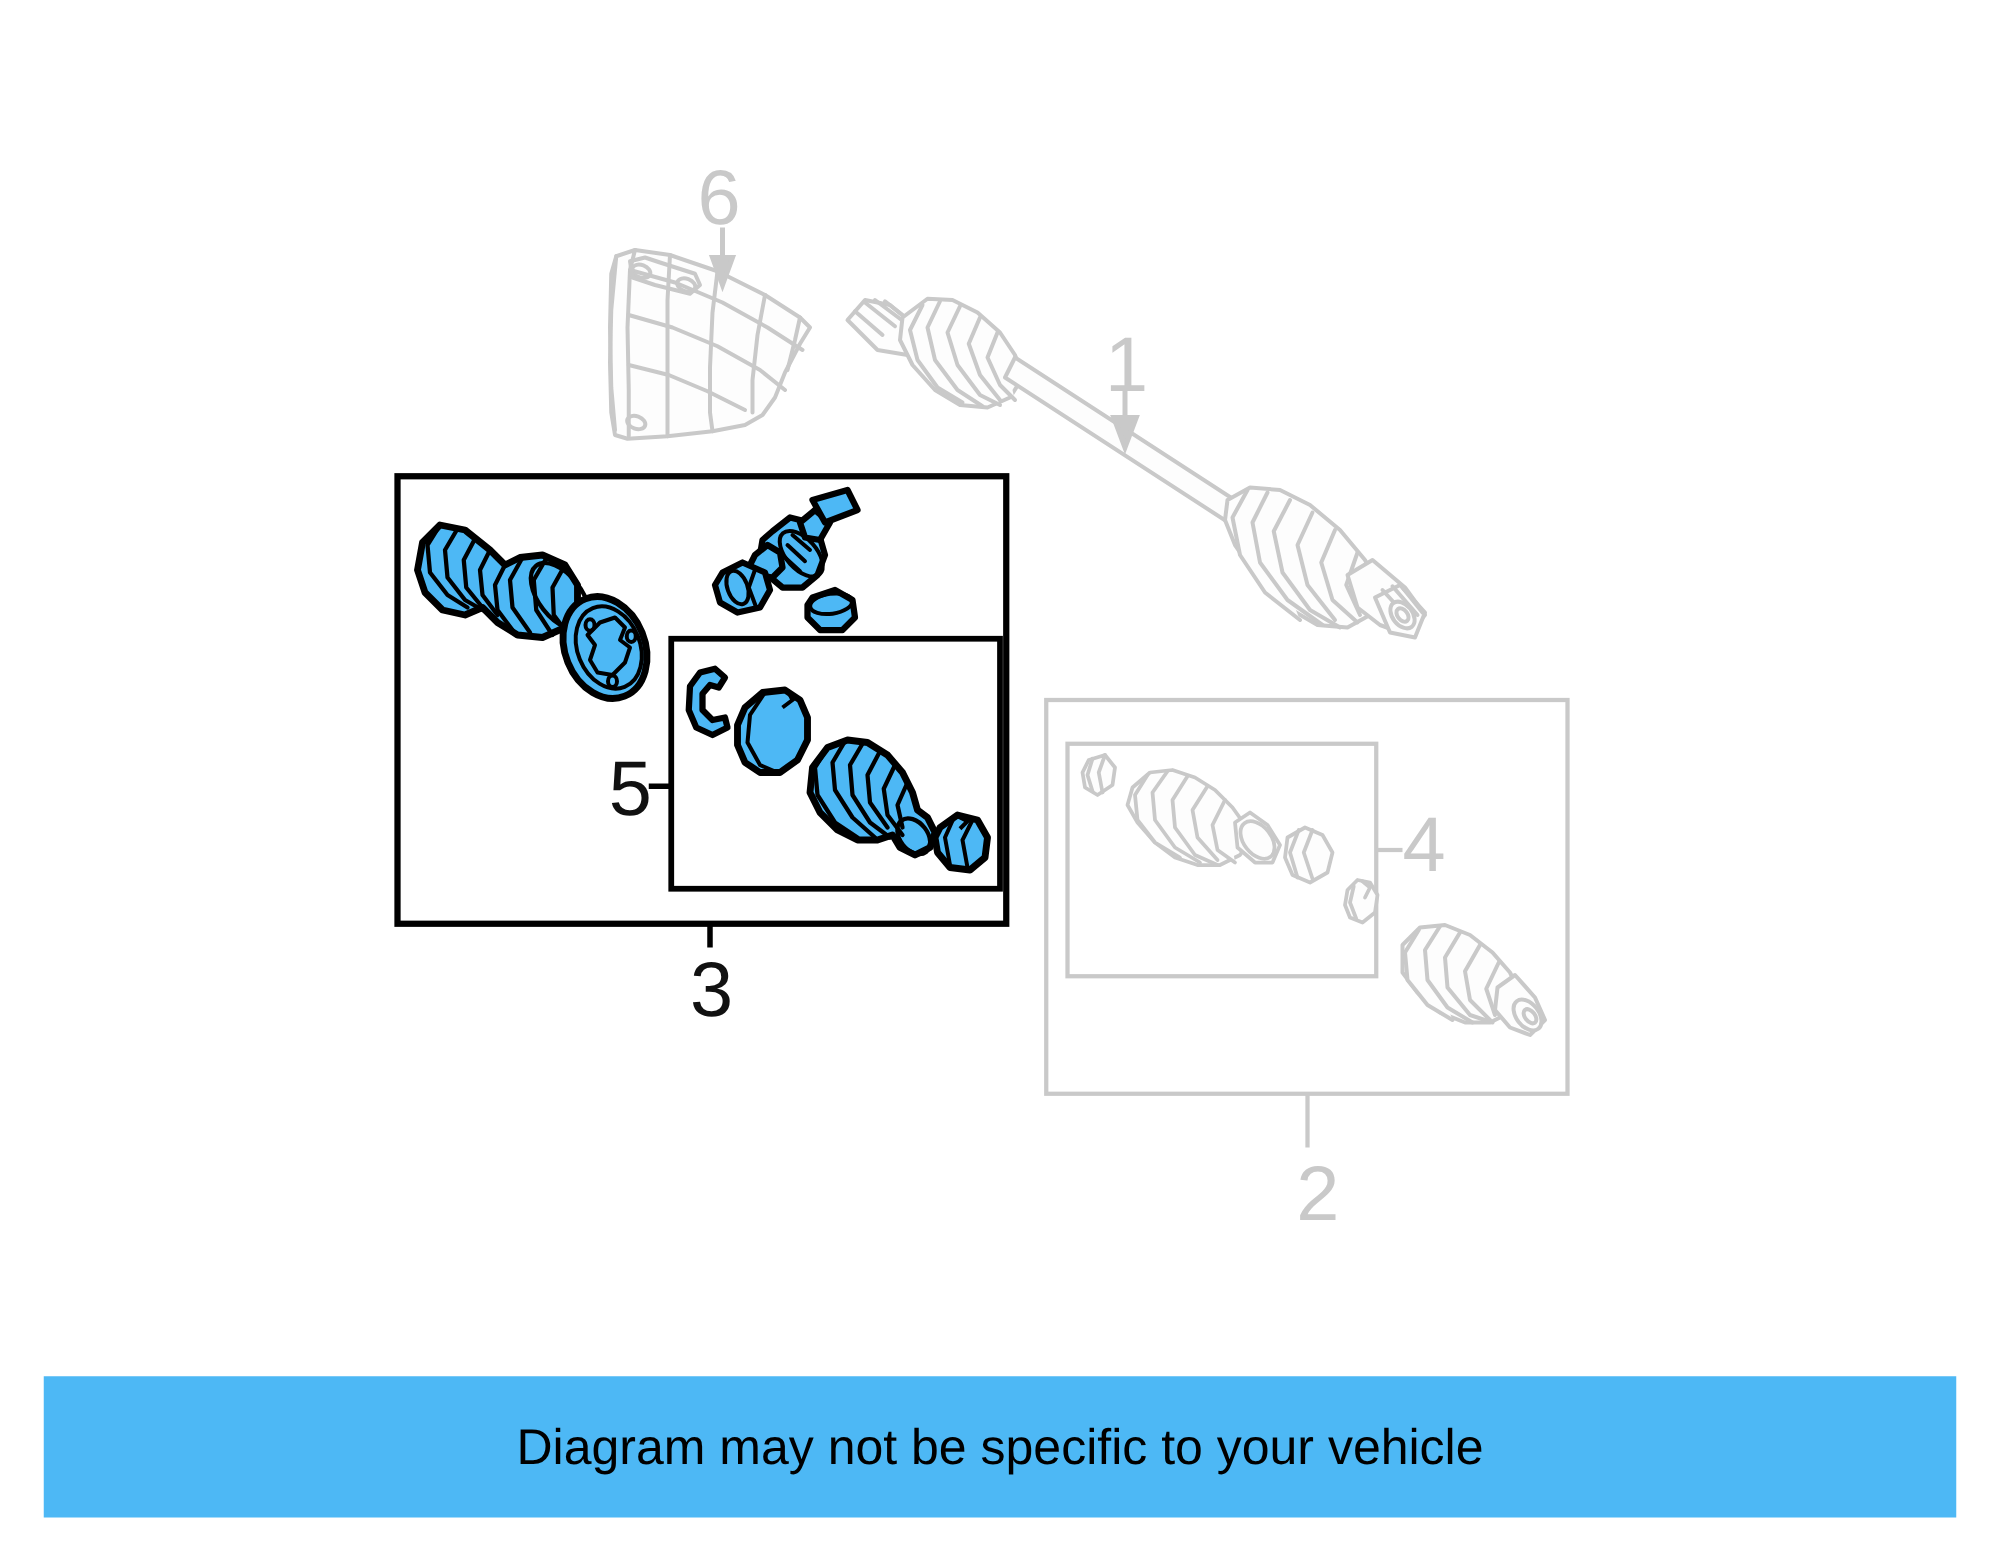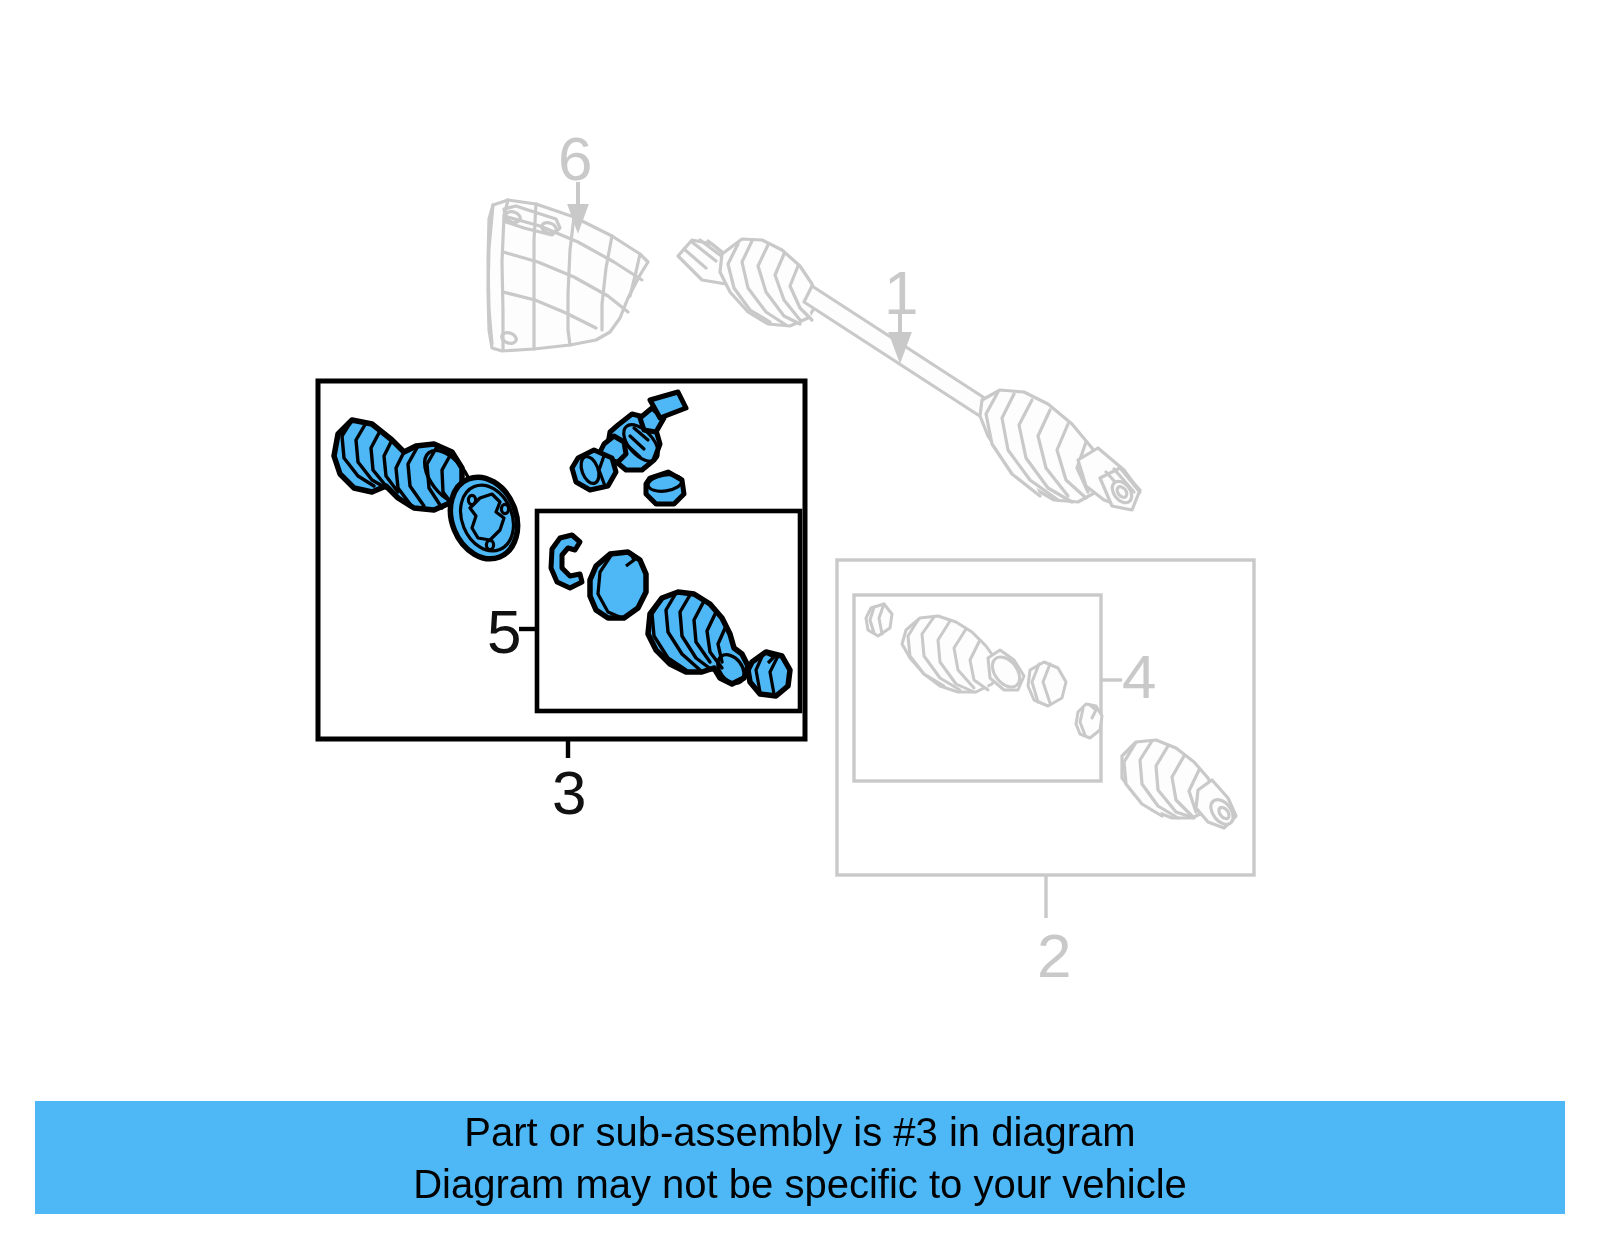--- a/index.html
+++ b/index.html
@@ -282,17 +282,16 @@
 
   <div class="callout dark" style="left:552px; top:762px; font-size:62px;">3</div>
 
   <div class="callout faint" style="left:1122px; top:646px; font-size:62px;">4</div>
 
   <div class="callout dark" style="left:487px; top:601px; font-size:62px;">5</div>
 
   <div class="callout faint" style="left:558px; top:128px; font-size:62px;">6</div>
 
   <div id="banner">
-    <div class="banner-line">Part or sub-assembly is #3 in diagram</div>
     <div class="banner-line">Diagram may not be specific to your vehicle</div>
   </div>
 
 </div>
 
 </body></html>

